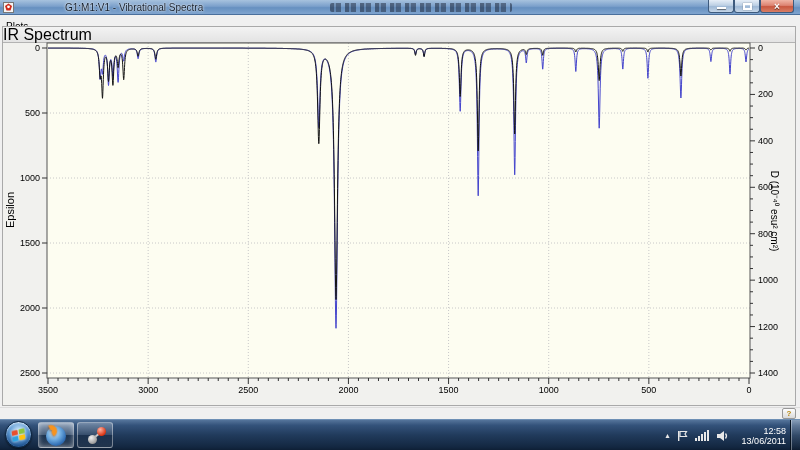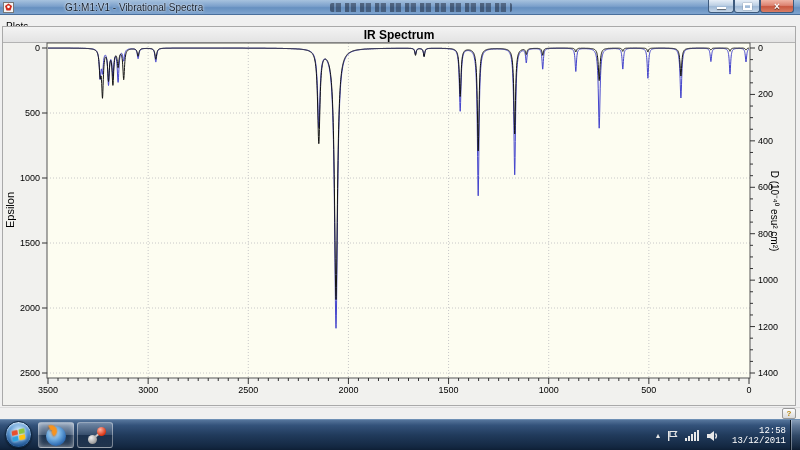--- a/index.html
+++ b/index.html
@@ -30,21 +30,21 @@
     text-shadow:0 1px 1px rgba(0,0,0,.6); line-height:13px; }
 
   .menubar { position:absolute; left:0; top:16px; width:800px; height:11px; background:#f0f0f0; }
   .menu-item { display:inline-block; padding:0 6px; font-size:10px; line-height:11px; color:#000; }
 
   
   .plot-widget { position:absolute; left:2px; top:26px; width:794px; height:380px;
     background:#f1f1ee; border:1px solid #a9a9a9; }
   .chart-strip { position:absolute; left:0; top:0; width:792px; height:16px;
     background:linear-gradient(180deg,#f3f3f3,#e3e3e3); border-bottom:1px solid #b3b3b3;
-    text-align:center; font-size:12px; font-weight:bold; line-height:16px; color:#000; }
+    text-align:left; font-size:16px; font-weight:normal; line-height:16px; color:#000; }
   #chart-svg { position:absolute; left:0; top:0; width:792px; height:378px; }
   .yl-title { position:absolute; left:-23px; top:177px; width:60px; text-align:center; font-size:11px; color:#000;
     transform:rotate(-90deg); white-space:nowrap; }
   .yr-title { position:absolute; left:712px; top:177px; width:120px; text-align:center; font-size:10px; color:#000;
     transform:rotate(90deg); white-space:nowrap; }
   .x-title { position:absolute; left:45px; top:363px; width:702px; text-align:center; font-size:11px; font-weight:bold; color:#000; }
 
   .statusbar { position:absolute; left:0; top:407px; width:800px; height:12px; background:#f0f0f0; border-top:1px solid #dcdcdc; }
   .help-btn { position:absolute; right:4px; top:0px; width:14px; height:11px; border:1px solid #989898; border-radius:2px;
     background:linear-gradient(180deg,#fefefe,#d9d9d9); font-size:8px; font-weight:bold; color:#b8860b;
@@ -77,21 +77,21 @@
   .mol-gray { position:absolute; left:2px; top:9px; width:9px; height:9px; border-radius:50%;
     background:radial-gradient(circle at 35% 30%, #f2f2f2, #9c9c9c 70%, #6e6e6e); }
   .mol-stick { position:absolute; left:7px; top:8px; width:9px; height:2px; background:#c9c9c9; transform:rotate(-38deg); }
   .mol-red { position:absolute; left:11px; top:1px; width:9px; height:9px; border-radius:50%;
     background:radial-gradient(circle at 35% 30%, #ffb3a3, #d93311 70%, #8f1d04); }
 
   .tray { position:absolute; right:14px; top:0; height:31px; display:flex; align-items:center; gap:7px; }
   .tray-arrow { color:#e8e8e8; font-size:8px; line-height:8px; }
   .net-bars { display:flex; align-items:flex-end; gap:1px; height:11px; }
   .net-bars i { display:block; width:2px; background:#e8e8e8; }
-  .clock { text-align:right; color:#fff; font-size:9px; line-height:10px; margin-left:6px;font-family:Liberation Mono, monospace; }
+  .clock { text-align:right; color:#fff; font-size:9px; line-height:10px; margin-left:6px; }
   .show-desktop { position:absolute; right:0; top:0; width:10px; height:31px; border-left:1px solid #05111f;
     background:linear-gradient(180deg, rgba(255,255,255,.30), rgba(255,255,255,.08) 50%, rgba(0,0,0,.12));
     box-shadow:inset 1px 0 0 rgba(255,255,255,.35); }
 </style>
 </head>
 <body>
 
 <div class="screen">
 
   <div class="app-window">
@@ -313,18 +313,18 @@
           <i style="height:7px"></i>
           <i style="height:9px"></i>
           <i style="height:11px"></i>
       </span>
       <svg width="13" height="12" viewBox="0 0 13 12">
         <polygon points="1,4 4,4 8,1 8,11 4,8 1,8" fill="#e8e8e8"></polygon>
         <path d="M9.5 3.5 Q11.5 6 9.5 8.5" fill="none" stroke="#e8e8e8" stroke-width="1.3"></path>
       </svg>
       <div class="clock">
         <div>12:58</div>
-        <div>13/12/2011</div>
+        <div>13/06/2011</div>
       </div>
     </div>
     <div class="show-desktop"></div>
   </div>
 </div>
 
 </body></html>

